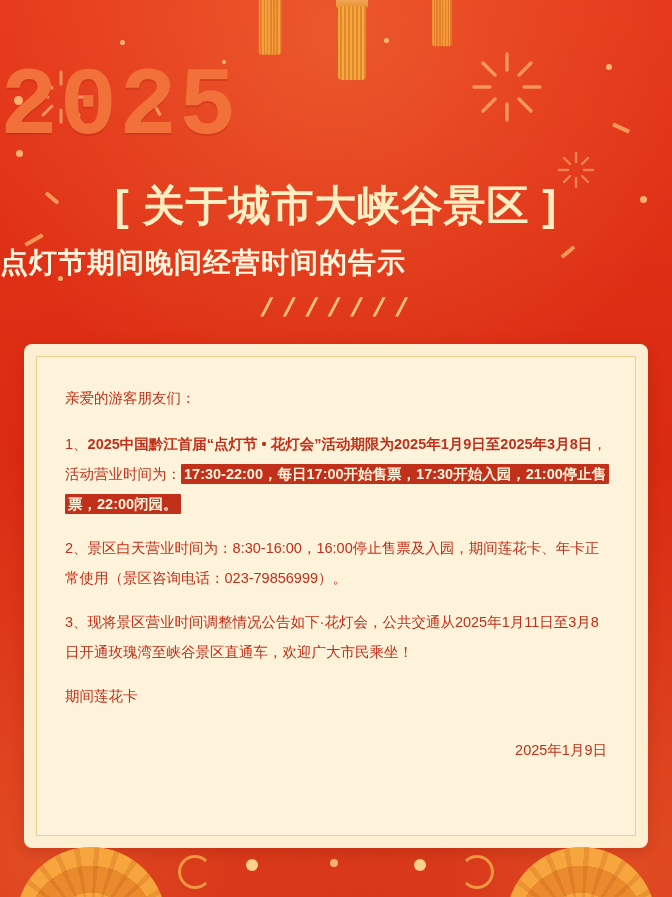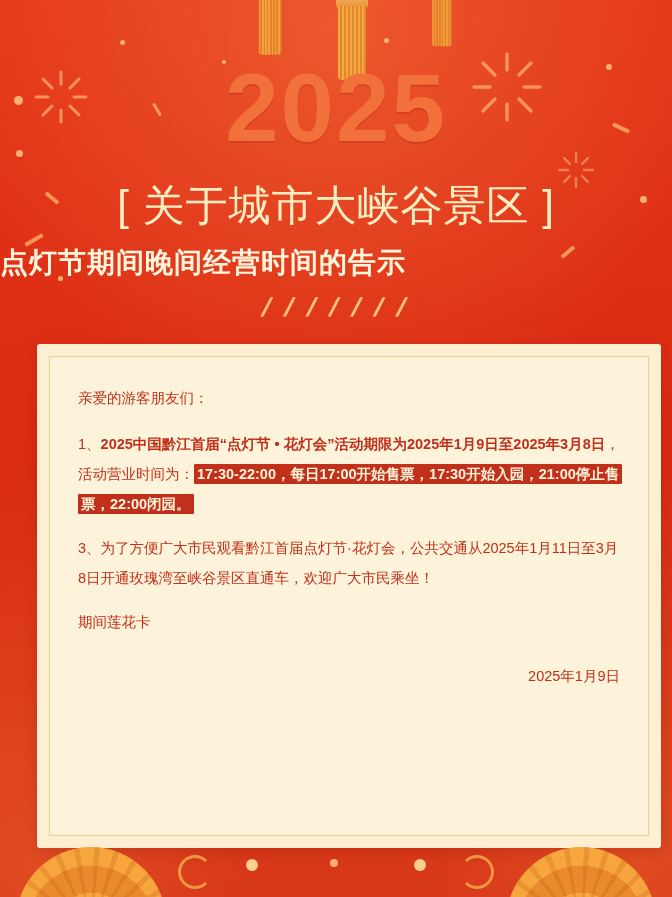--- a/index.html
+++ b/index.html
@@ -64,35 +64,36 @@
     border-radius: 0 0 4px 4px;
   }
   .tassel2 { left: 248px; top: -30px; transform: scale(.8); opacity: .9;}
   .tassel3 { left: 420px; top: -34px; transform: scale(.7); opacity: .85;}
 
   
   .year {
     position: absolute;
     top: 60px;
     left: 0; right: 0;
-    text-align: center;
+    text-align: left;
     font-size: 96px;
     font-weight: 700;
     letter-spacing: 2px;
     color: #f2703a;
     text-shadow: 0 2px 0 rgba(160,26,10,.25);
     line-height: 1;
+    font-family: Liberation Mono, monospace;
   }
   .title-main {
     position: absolute;
     top: 178px;
     left: 0; right: 0;
     text-align: center;
     font-size: 42px;
-    font-weight: 400;
+    font-weight: 700;
     color: #ffeec2;
     letter-spacing: 1px;
     white-space: nowrap;
   }
   .title-sub {
     position: absolute;
     top: 244px;
     left: 0; right: 0;
     text-align: left;
     font-size: 28px;
@@ -113,23 +114,22 @@
   }
 
   
   .card {
     position: absolute;
     left: 24px;
     top: 344px;
     width: 624px;
     height: 504px;
     background: #fdf0d2;
-    border-radius: 3px;
+    border-radius: 8px;
     box-shadow: 0 4px 14px rgba(120,18,6,.22);
-    margin-left: 13px;
   }
   .card-inner {
     position: absolute;
     left: 12px; top: 12px; right: 12px; bottom: 12px;
     border: 1px solid #eccf92;
     background: #fdf3da;
     padding: 26px 28px 0 28px;
     box-sizing: border-box;
   }
   .body-text {
@@ -279,23 +279,26 @@
     <div class="card-inner">
       <div class="body-text">
 
         <p class="p greet">亲爱的游客朋友们：</p>
 
 
         <p class="p">
           <span>1、</span><span class="bold">2025中国黔江首届“点灯节 • 花灯会”活动期限为2025年1月9日至2025年3月8日</span><span>，活动营业时间为：</span><span class="hl">17:30-22:00，每日17:00开始售票，17:30开始入园，21:00停止售票，22:00闭园。</span>
         </p>
 
-
         <p class="p">
-          <span>3、</span><span>为了方便广大市民观看黔江首届点灯节·花灯会，公共交通从2025年1月11日至3月8日开通玫瑰湾至峡谷景区直通车，欢迎广大市民乘坐！</span>
+          <span>2、</span><span>景区白天营业时间为：8:30-16:00，16:00停止售票及入园，期间莲花卡、年卡正常使用（景区咨询电话：023-79856999）。</span>
+        </p>
+
+        <p class="p">
+          <span>3、</span><span>现将景区营业时间调整情况公告如下·花灯会，公共交通从2025年1月11日至3月8日开通玫瑰湾至峡谷景区直通车，欢迎广大市民乘坐！</span>
         </p>
 
         <p class="p">期间莲花卡</p>
 
         <div class="sign">
           <div>2025年1月9日</div>
         </div>
       </div>
     </div>
   </div>

